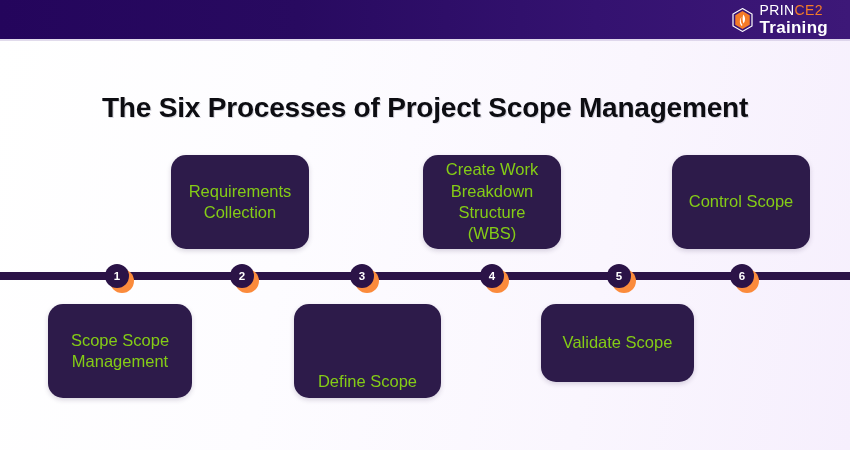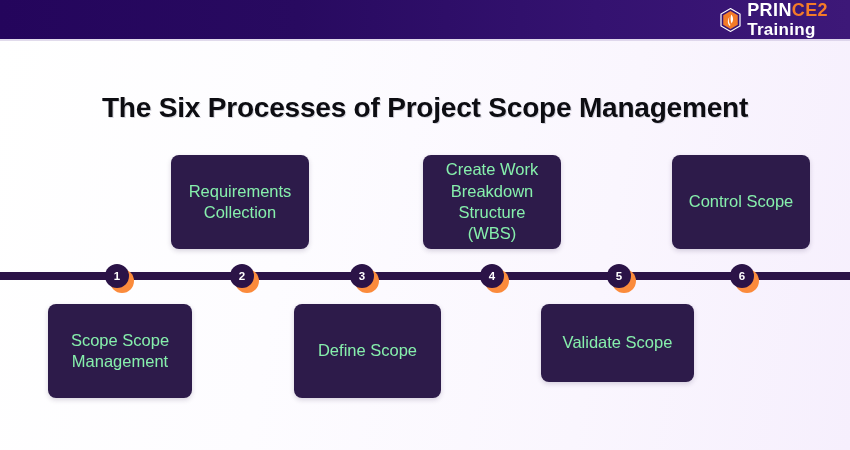--- a/index.html
+++ b/index.html
@@ -56,22 +56,22 @@
     height: 24px;
     flex: none;
     display: block;
   }
   .logo-text {
     display: flex;
     flex-direction: column;
     line-height: 1;
   }
   .logo-line1 {
-    font-size: 18px;
-    font-weight: bold;
+    font-size: 14px;
+    font-weight: normal;
     letter-spacing: .4px;
     color: #ffffff;
     white-space: nowrap;
   }
   .logo-line1 .accent { color: #f47b28; }
   .logo-line2 {
     font-size: 17px;
     font-weight: bold;
     letter-spacing: .3px;
     color: #ffffff;
@@ -130,22 +130,22 @@
     font-weight: bold;
     display: flex;
     align-items: center;
     justify-content: center;
   }
 
   
   .box {
     position: absolute;
     background: #2d1b4a;
-    border-radius: 8px;
-    color: #86efac;
+    border-radius: 15px;
+    color: #84cc16;
     display: flex;
     align-items: center;
     justify-content: center;
     text-align: center;
     font-size: 16.5px;
     line-height: 1.3;
     padding: 6px 10px;
     box-sizing: border-box;
     box-shadow: 0 2px 5px rgba(45,27,74,.18);
   }
@@ -199,21 +199,21 @@
     <div class="node-orange"></div>
     <div class="node-dark">6</div>
   </div>
 
   <div class="box" id="box-0" style="left: 48px; top: 304px; width: 144px; height: 94px;">
     <span>Scope Scope Management</span>
   </div>
   <div class="box" id="box-1" style="left: 171px; top: 155px; width: 138px; height: 94px;">
     <span>Requirements Collection</span>
   </div>
-  <div class="box" id="box-2" style="left: 294px; top: 304px; width: 147px; height: 94px;">
+  <div class="box" id="box-2" style="left: 294px; top: 304px; width: 147px; height: 94px; align-items: flex-end;">
     <span>Define Scope</span>
   </div>
   <div class="box" id="box-3" style="left: 423px; top: 155px; width: 138px; height: 94px;">
     <span>Create Work Breakdown Structure (WBS)</span>
   </div>
   <div class="box" id="box-4" style="left: 541px; top: 304px; width: 153px; height: 78px;">
     <span>Validate Scope</span>
   </div>
   <div class="box" id="box-5" style="left: 672px; top: 155px; width: 138px; height: 94px;">
     <span>Control Scope</span>

